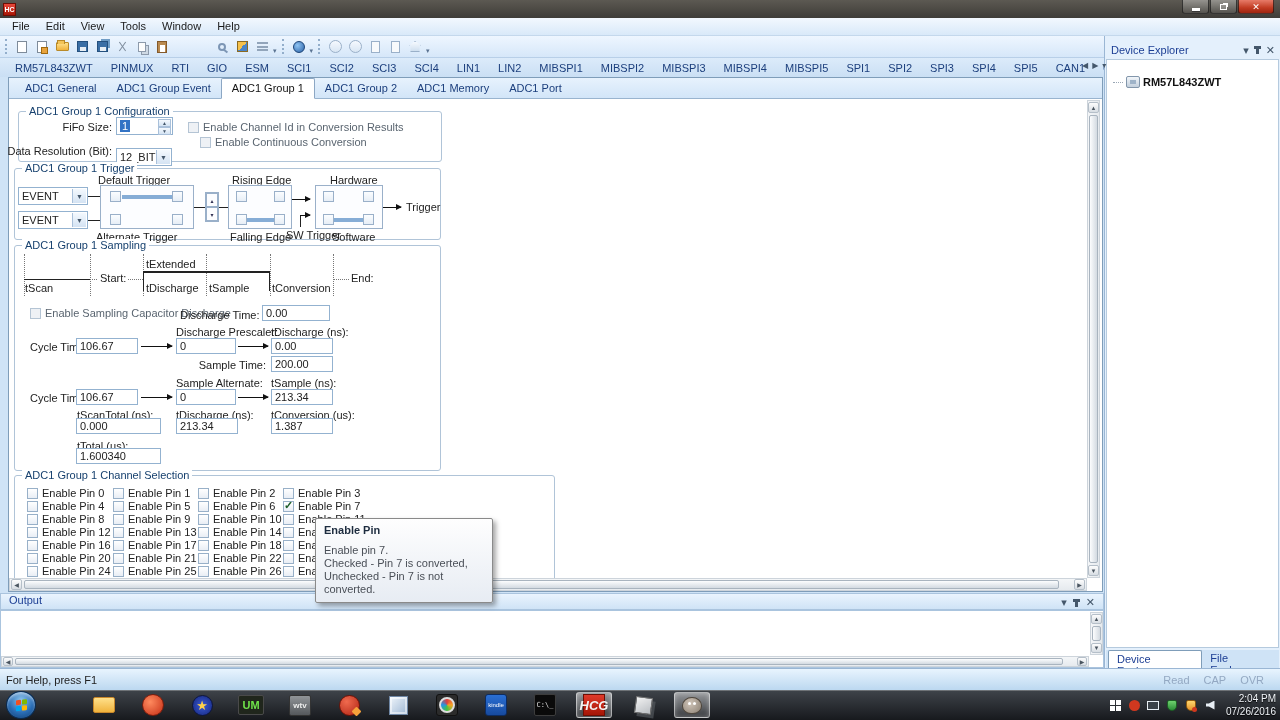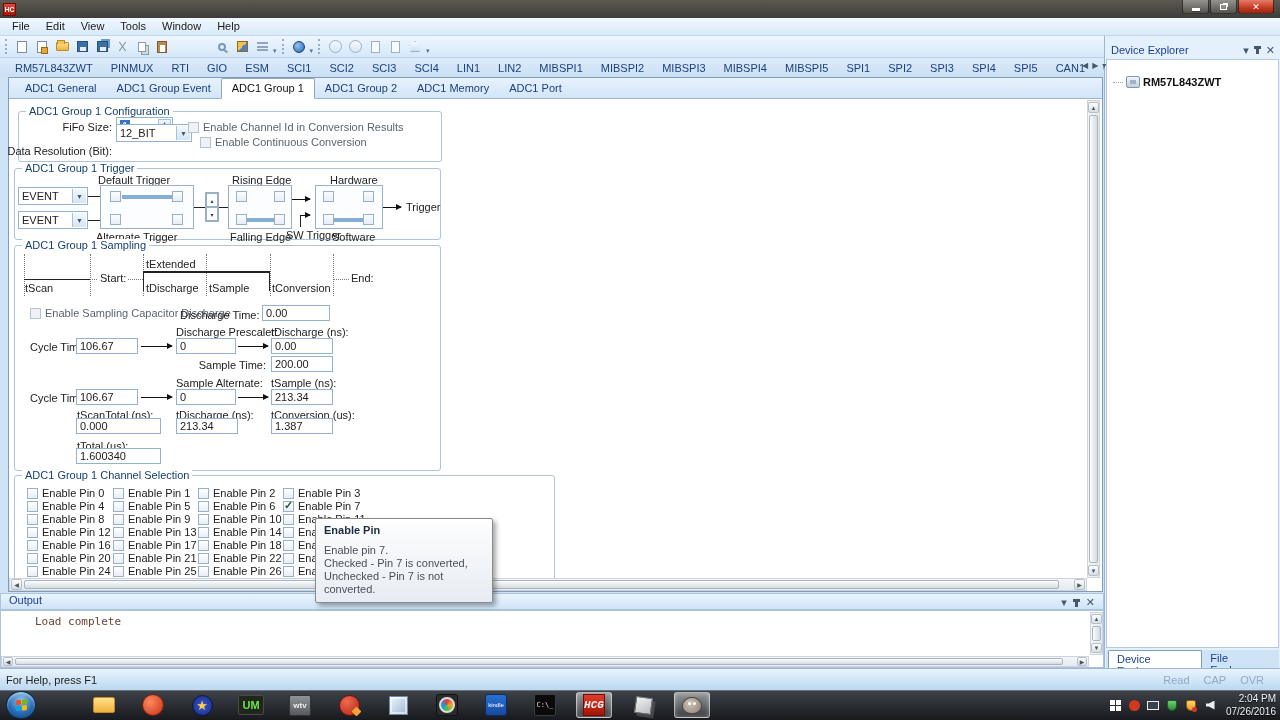--- a/index.html
+++ b/index.html
@@ -137,21 +137,21 @@
 .ic-cleaner .tb-glyph::before{content:'';width:19px;height:19px;border-radius:50%;background:radial-gradient(circle at 35% 30%,#f06a4e,#b02414);border:1px solid #701206}
 .ic-cleaner .tb-glyph::after{content:'';position:absolute;right:1px;bottom:2px;width:7px;height:7px;background:#f6a13b;border-radius:1px;transform:rotate(45deg)}
 .ic-cube-app .tb-glyph::before{content:'';width:17px;height:17px;background:linear-gradient(135deg,#eff5fb,#9fb8d4);border:1px solid #6f87a5;box-shadow:inset 0 0 0 2px rgba(255,255,255,.5)}
 .ic-media-gallery .tb-glyph{background:#2b2b2b;border-radius:3px;width:22px;height:22px;border:1px solid #111}
 .ic-media-gallery .tb-glyph::before{content:'';width:12px;height:12px;border-radius:50%;background:conic-gradient(#e03b3b,#f7a325,#45c33d,#2196e8,#e03b3b);border:2px solid #ddd}
 .ic-kindle .tb-glyph{background:linear-gradient(#2a6fd4,#174a9e);width:22px;height:22px;border-radius:3px;border:1px solid #0d2c61}
 .ic-kindle .tb-label{font-size:6px;font-weight:normal}
 .ic-command-prompt .tb-glyph{background:#0a0a0a;width:22px;height:22px;border:1px solid #3c3c3c;border-radius:2px}
 .ic-command-prompt .tb-label{color:#ddd;font-size:7px;font-family:"DejaVu Sans Mono",monospace;font-weight:normal}
 .ic-halcogen .tb-glyph{background:linear-gradient(#e03a2a,#a51506);width:22px;height:22px;border:1px solid #6e0e04}
-.ic-halcogen .tb-label{font-style:italic;font-size:11px;font-family:Liberation Mono, monospace;color:#f3f3f3}
+.ic-halcogen .tb-label{font-style:italic;font-size:13px;font-family:Liberation Sans, sans-serif;color:#f3f3f3}
 .ic-viewer-3d .tb-glyph::before{content:'';width:15px;height:15px;background:linear-gradient(145deg,#f2f2f2,#b9bdc2);border:1px solid #777;transform:rotate(8deg);box-shadow:3px 3px 0 rgba(90,95,100,.6)}
 .ic-gimp .tb-glyph::before{content:'';width:18px;height:15px;border-radius:50% 50% 45% 45%;background:radial-gradient(circle at 40% 35%,#cfc4b8,#8a7f72);border:1px solid #4e463c}
 .ic-gimp .tb-glyph::after{content:'';position:absolute;width:3px;height:3px;background:#fff;border-radius:50%;top:9px;left:8px;box-shadow:5px 0 0 #fff}
 .tray{position:absolute;right:64px;top:0;height:30px;display:flex;align-items:center;gap:7px}
 .tray-ico{width:12px;height:12px;display:flex;align-items:center;justify-content:center;position:relative}
 .ic-windows-flag .ti::before{content:'';position:absolute;width:5px;height:5px;background:#fff;left:0;top:0;box-shadow:6px 0 0 #fff,0 6px 0 #fff,6px 6px 0 #fff}
 .ic-windows-flag .ti{position:relative;width:11px;height:11px}
 .ic-error-badge .ti{width:11px;height:11px;border-radius:50%;background:#d0381f;color:#fff;font-size:8px;display:flex;align-items:center;justify-content:center}
 .ic-display .ti{width:12px;height:9px;border:1px solid #e8eef4;background:#3a4148}
 .ic-shield-ok .ti{width:10px;height:11px;background:linear-gradient(#6fd16f,#2c8f38);border-radius:2px 2px 5px 5px;border:1px solid #1c5f24}
@@ -302,21 +302,21 @@
 <span class="gb-title" style="left:26px;top:105px">ADC1 Group 1 Configuration</span>
 <span class="lab r" style="left:0;top:121px;width:112px">FiFo Size:</span>
 <div class="tb" style="left:116px;top:117px;width:57px;height:18px">
   <span class="selval">1</span>
   <span class="spinb">
       <span>▲</span>
       <span>▼</span>
     </span>
 </div>
 <span class="lab r" style="left:0;top:145px;width:112px">Data Resolution (Bit):</span>
-<div class="tb" style="left:116px;top:124px;width:76px;height:18px">
+<div class="tb" style="left:116px;top:148px;width:56px;height:18px">
   <span>12_BIT</span>
   <span class="drop">▼</span>
 </div>
 <label class="cb dim" style="left:188px;top:121px">
   <span class="bx"></span>
   <span>Enable Channel Id in Conversion Results</span>
 </label>
 <label class="cb dim" style="left:200px;top:136px">
   <span class="bx"></span>
   <span>Enable Continuous Conversion</span>
@@ -607,21 +607,20 @@
 <div class="outhead">
   <span>Output</span>
   <span class="outicons">
     <span>▾</span>
     <span class="pinico"></span>
     <span>✕</span>
   </span>
 </div>
 <div class="outbody">
   <div class="outlines">
-      <div>Load complete</div>
     </div>
 </div>
 <div class="sbv" style="left:1090px;top:612px;height:43px;width:13px">
   <span class="sbtn" style="left:0px;top:1px;width:11px;height:10px">▲</span>
   <div class="sthumb" style="left:1px;top:13px;width:9px;height:15px"></div>
   <span class="sbtn" style="left:0px;bottom:1px;width:11px;height:10px">▼</span>
 </div>
 <div class="sbh" style="left:1px;top:656px;width:1088px;height:11px">
   <span class="sbtn" style="left:1px;top:0px;width:10px;height:9px">◀</span>
   <div class="sthumbh" style="left:13px;top:1px;width:1048px;height:7px"></div>

